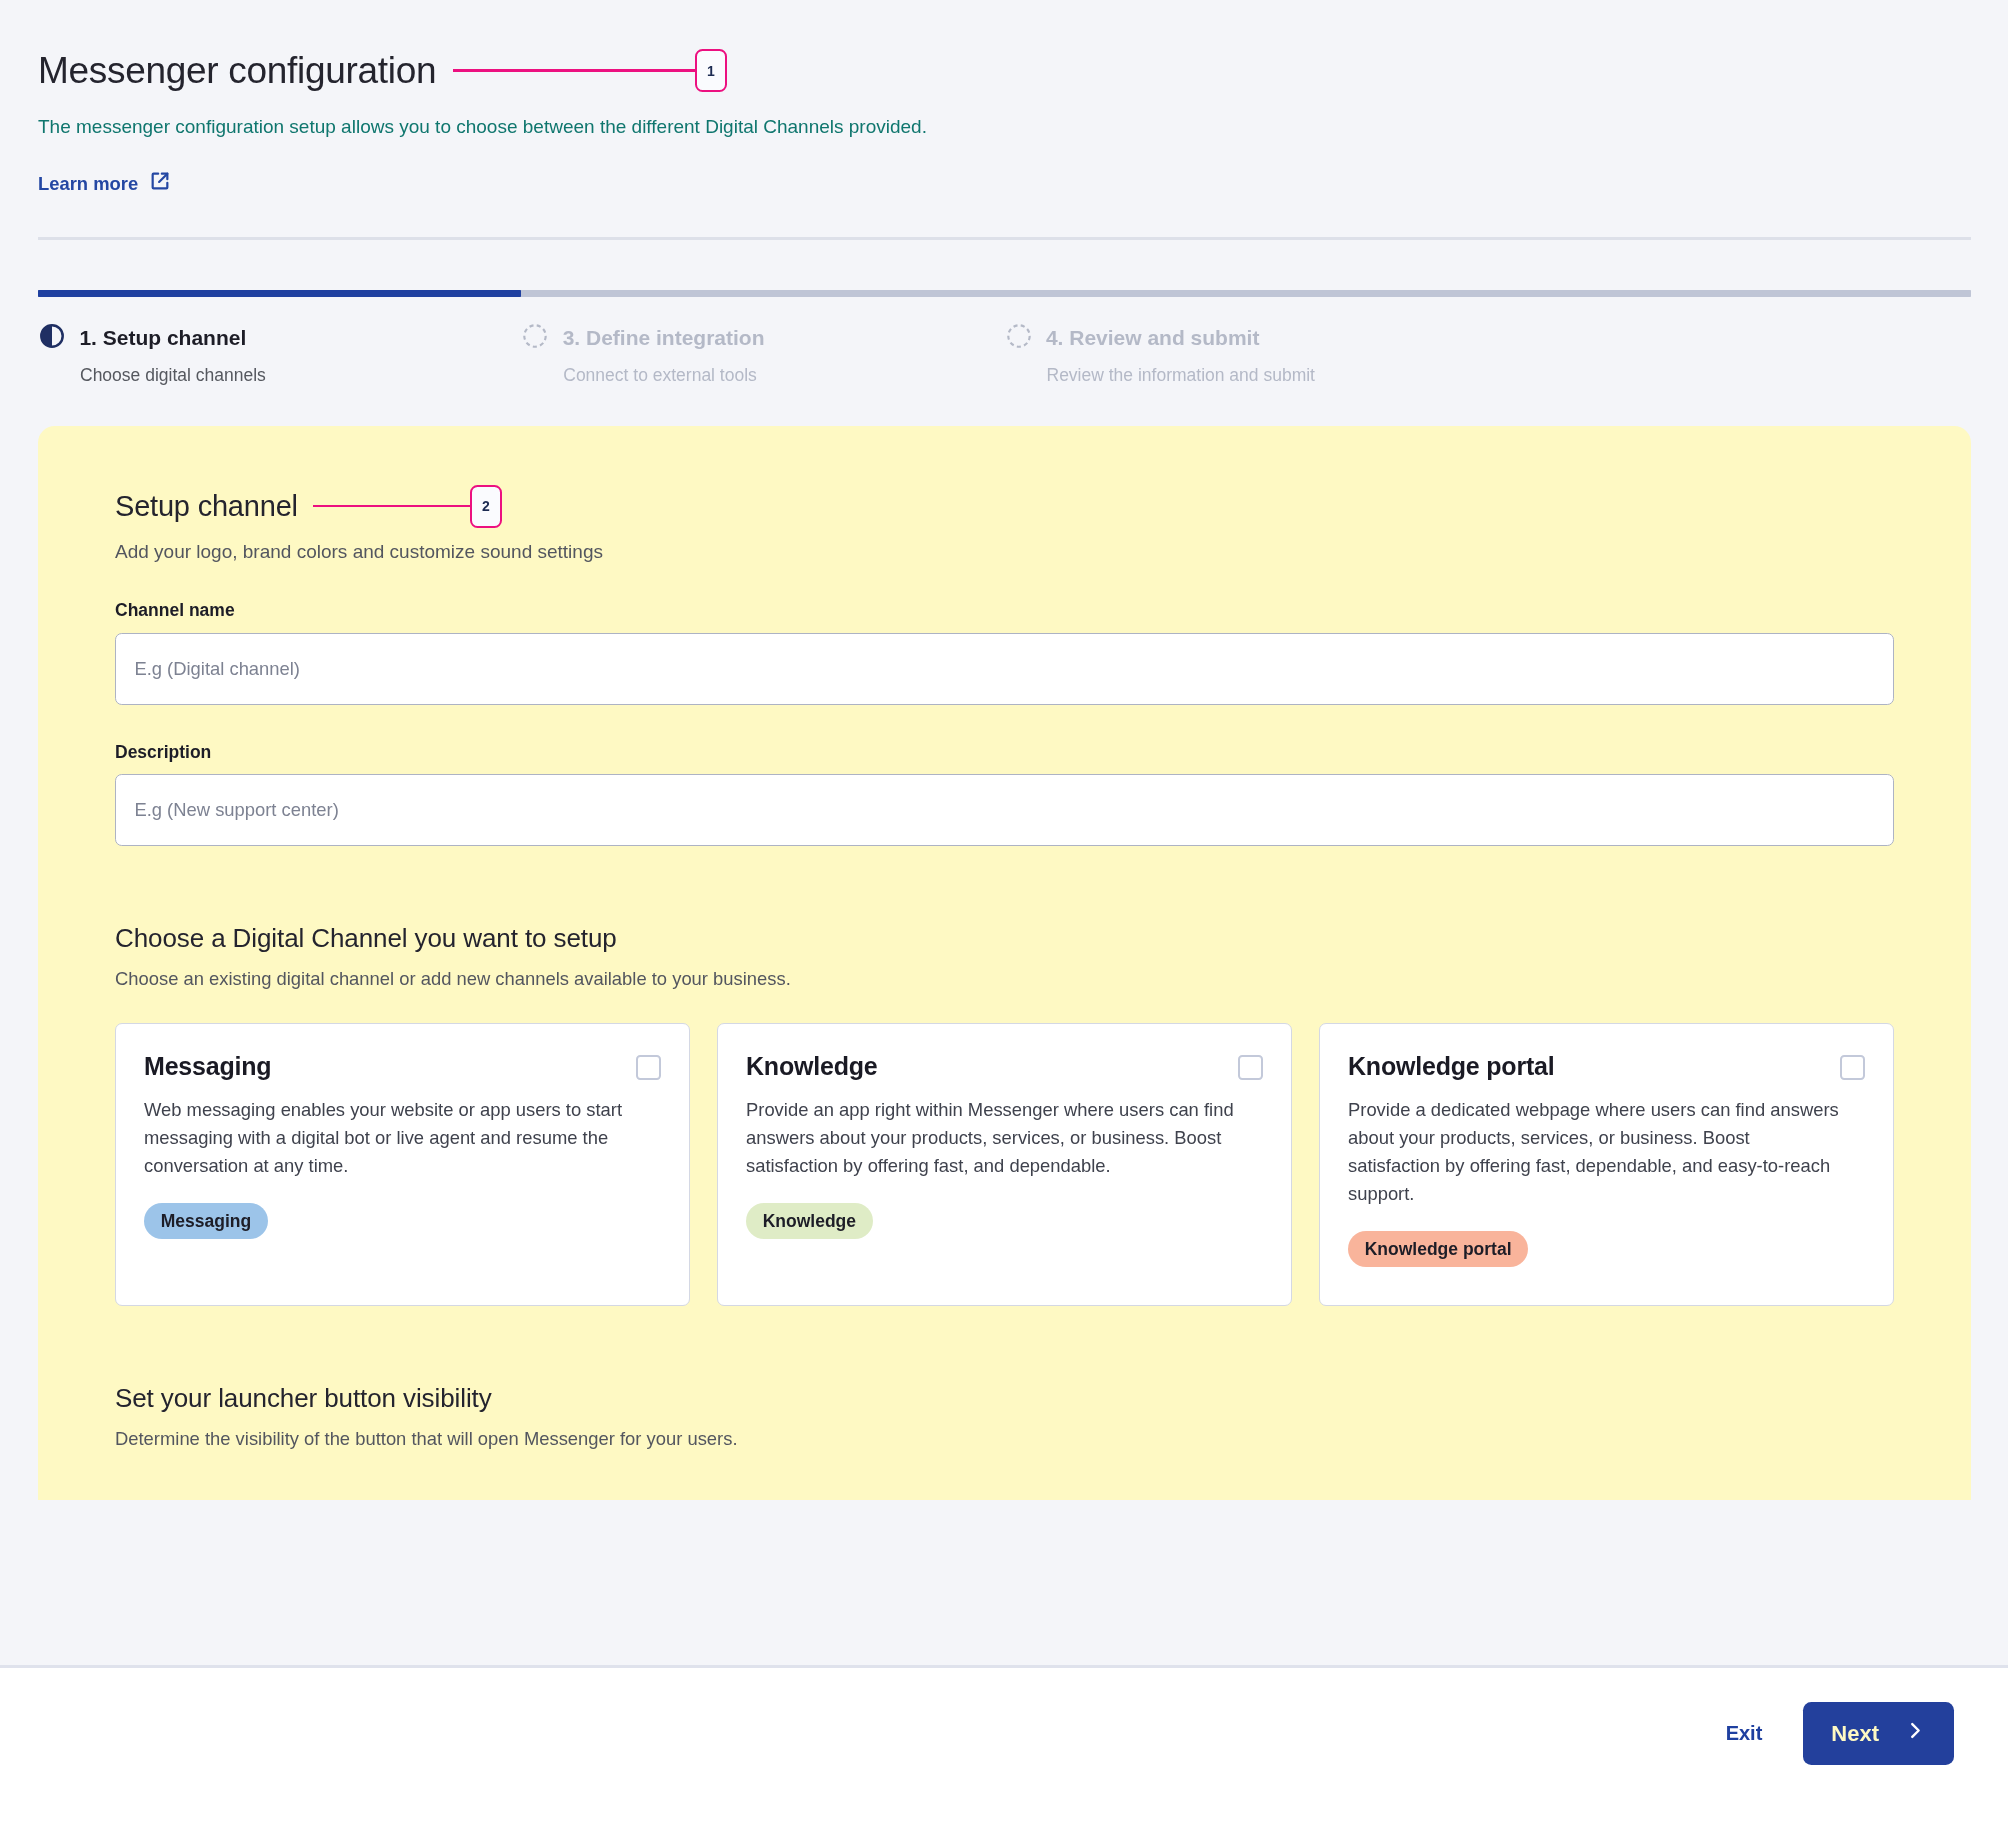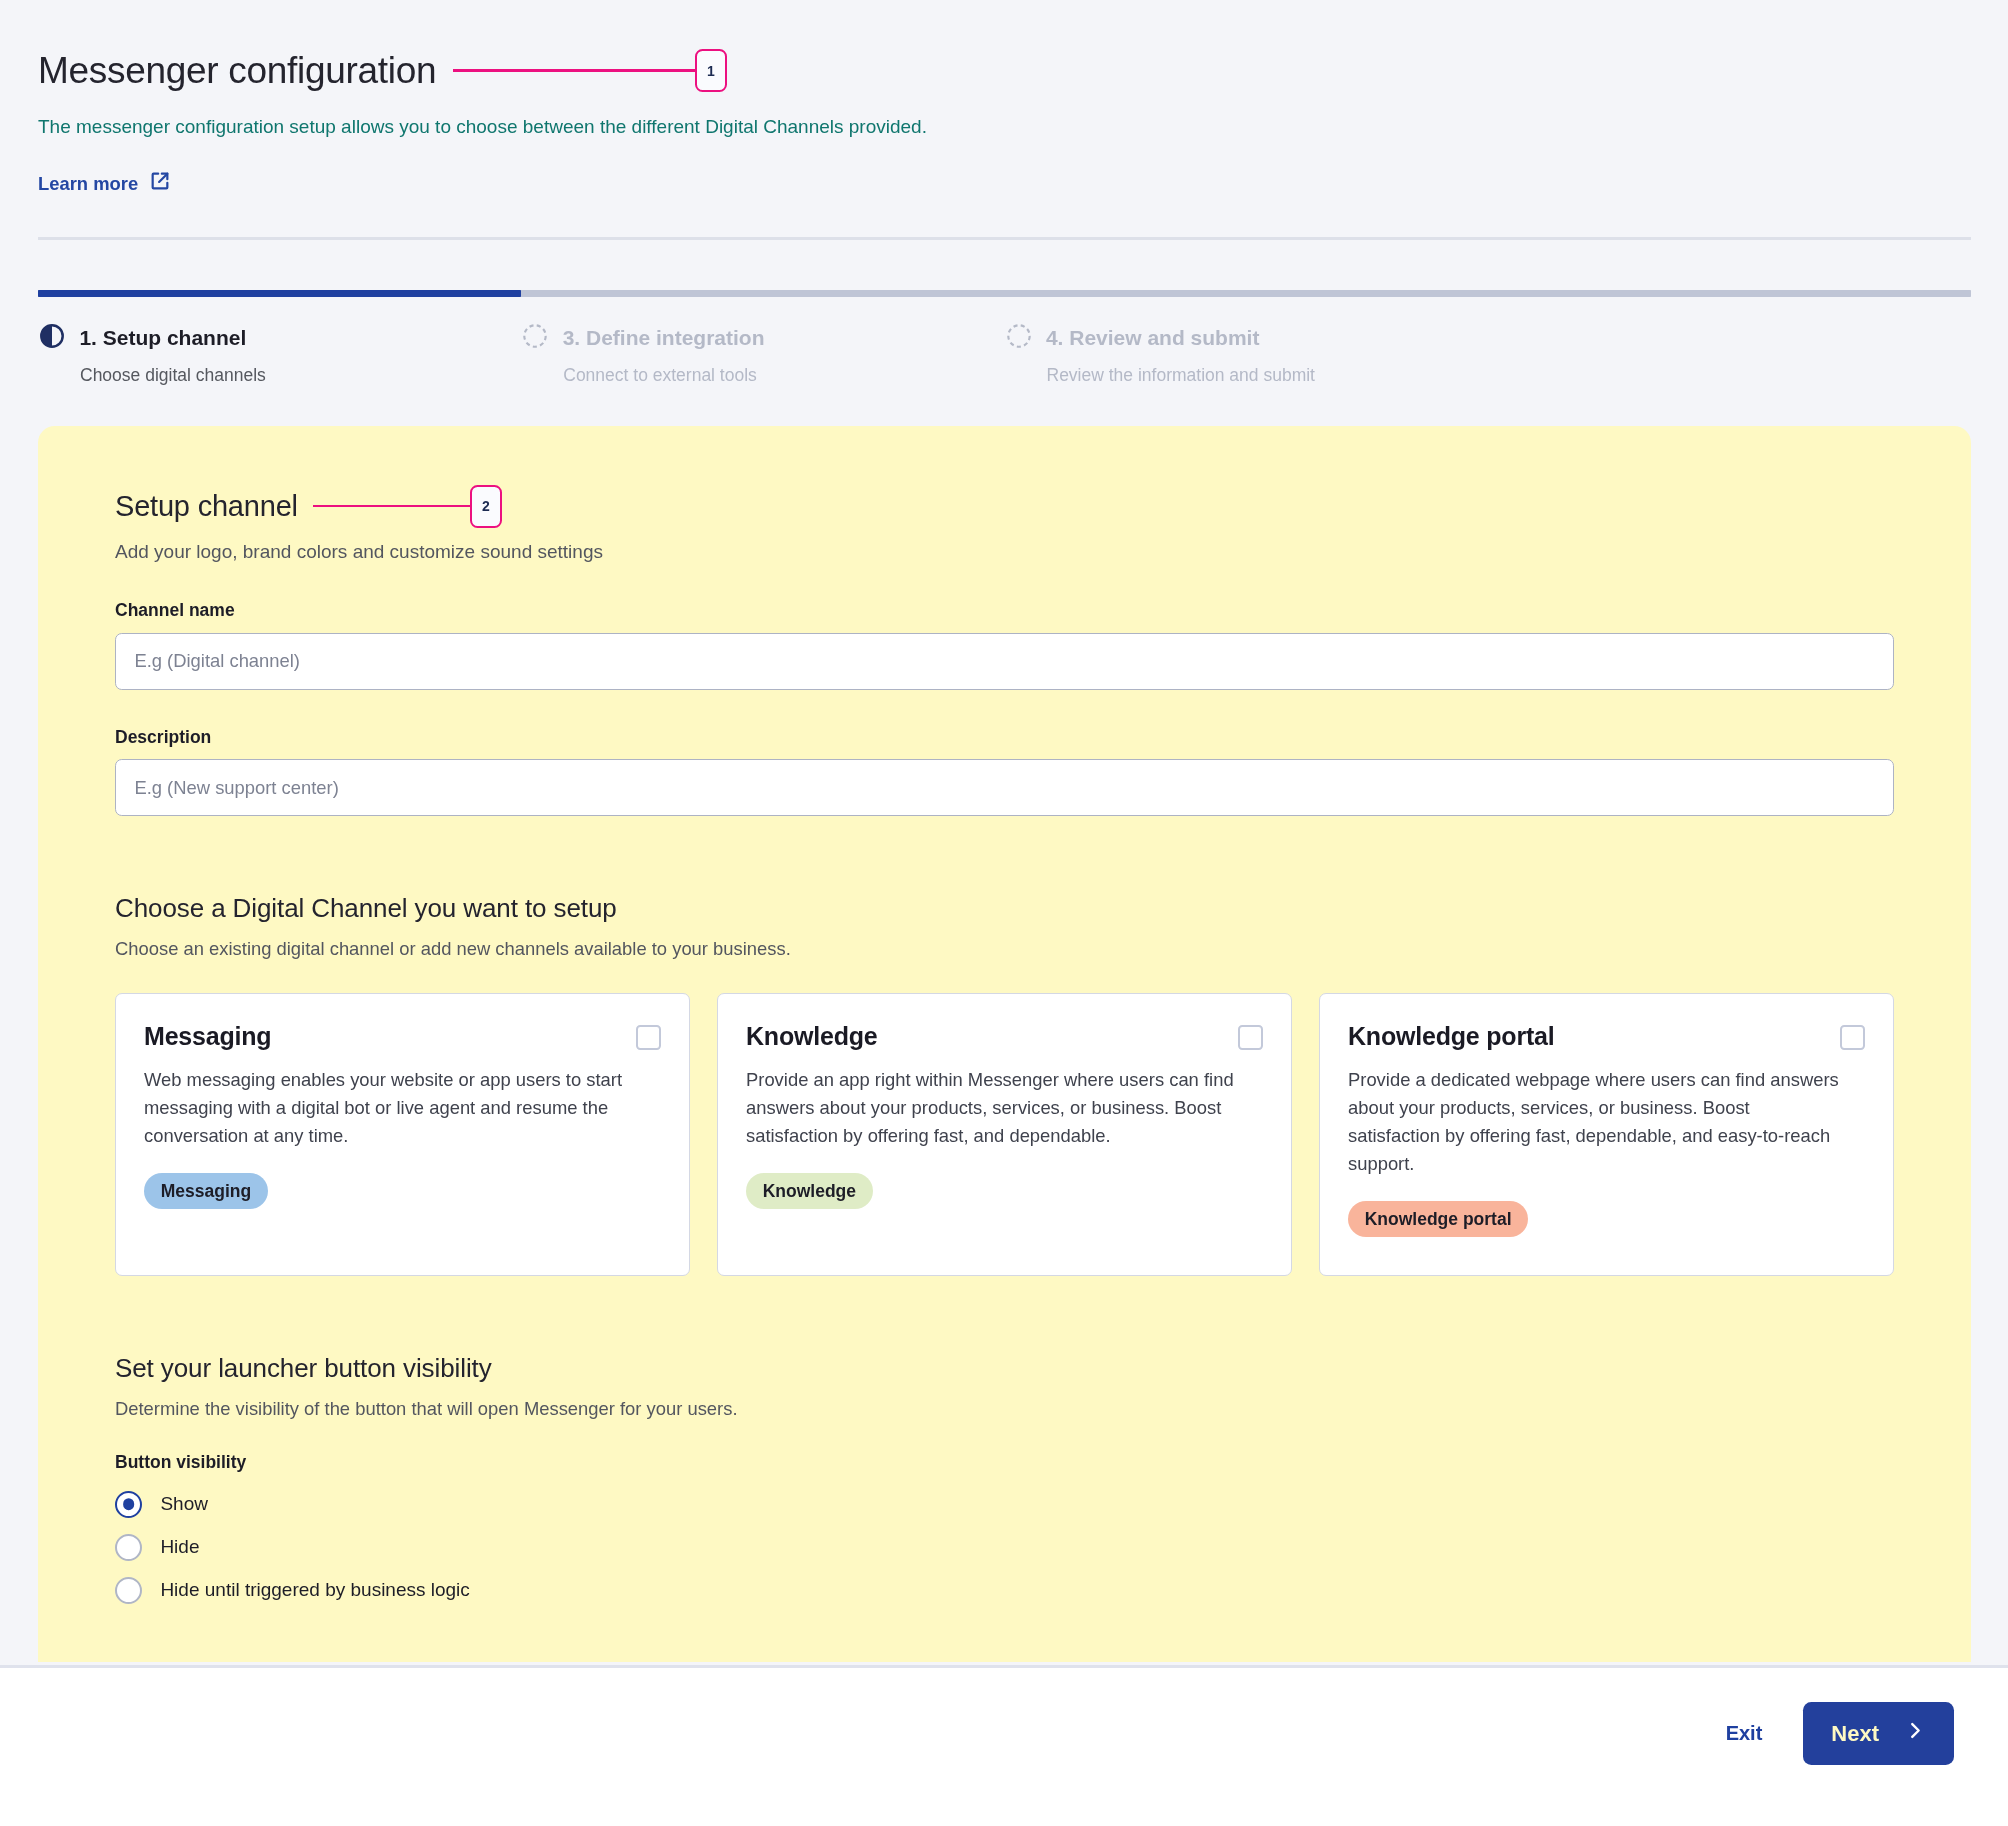--- a/index.html
+++ b/index.html
@@ -156,21 +156,21 @@
   .field { margin-top: 37px; }
   .field-label {
     font-size: 17.5px;
     font-weight: 700;
     color: #1d1d27;
     margin-bottom: 11.7px;
   }
   .text-input {
     display: block;
     width: 100%;
-    height: 57px;
+    height: 72px;
     border: 1.7px solid #adb3c4;
     border-radius: 6.7px;
     background: #ffffff;
     padding: 0 18.4px;
     font-size: 18.4px;
     font-family: "Liberation Sans", sans-serif;
     color: #1d1d27;
     outline: none;
   }
   .text-input::placeholder { color: #7d8292; }
@@ -425,37 +425,20 @@
             <div class="ch-card"><div class="ch-head">
                 <div class="ch-title">Knowledge portal</div>
                 <div class="ch-checkbox"></div>
               </div><div class="ch-desc">Provide a dedicated webpage where users can find answers about your products, services, or business. Boost satisfaction by offering fast, dependable, and easy-to-reach support.</div><div class="ch-pill" style="background:#f9b49b">Knowledge portal</div></div>
           </div>
       </div>
 
       <div class="block">
         <div class="block-title">Set your launcher button visibility</div>
         <div class="block-sub">Determine the visibility of the button that will open Messenger for your users.</div>
-        <div style="margin-top:32px">
-          <div class="radio-legend">Button visibility</div>
-          <div class="radio-group" id="radio-group">
-              <div class="radio-row">
-                <span class="radio checked"></span>
-                <span class="radio-label">Show</span>
-              </div>
-              <div class="radio-row">
-                <span class="radio"></span>
-                <span class="radio-label">Hide</span>
-              </div>
-              <div class="radio-row">
-                <span class="radio"></span>
-                <span class="radio-label">Hide until triggered by business logic</span>
-              </div>
-            </div>
-        </div>
       </div>
 
     </div>
   </div>
 
   <div class="footer">
     <div class="footer-inner">
       <button class="exit-btn">Exit</button>
       <button class="next-btn">
         <span>Next</span>

